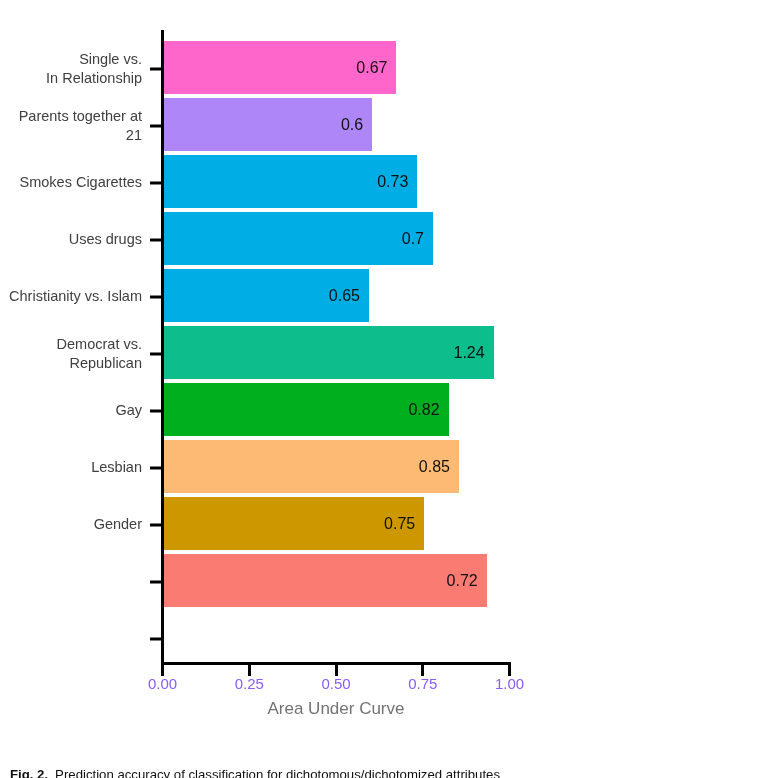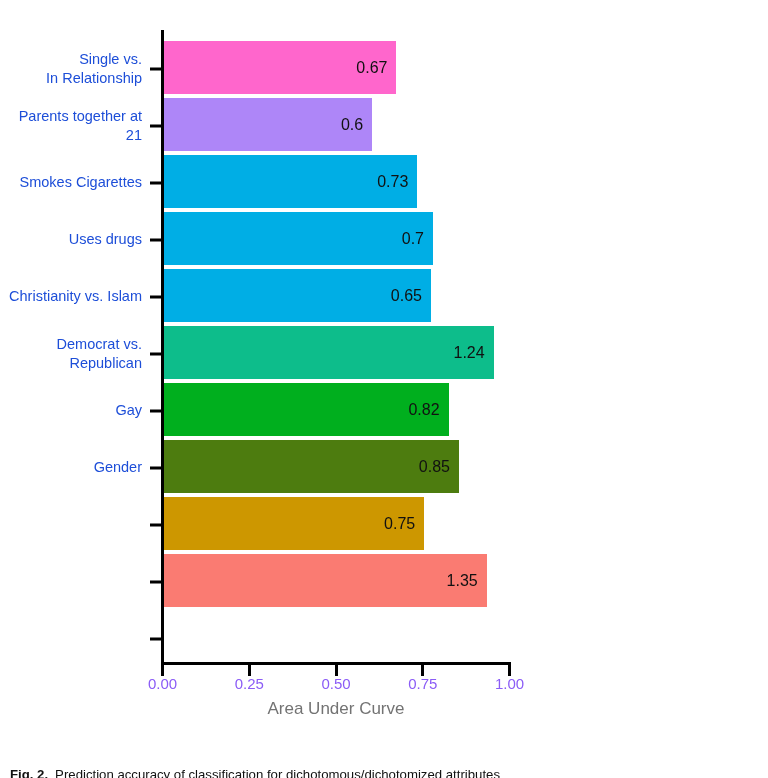--- a/index.html
+++ b/index.html
@@ -116,21 +116,21 @@
     align-items: center;
     justify-content: flex-end;
     height: 57px;
     padding-right: 4px;
     box-sizing: border-box;
   }
   .y-label-text {
     text-align: right;
     font-size: 14.5px;
     line-height: 1.28;
-    color: #1d4ed8;
+    color: #404040;
     white-space: pre-line;
   }
 
   
   .x-ticks {
     position: absolute;
     left: 161px;
     top: 665px;
     width: 350px;
     height: 12px;
@@ -216,20 +216,23 @@
           <div class="y-label-text">Christianity vs. Islam</div>
         </div>
         <div class="y-label-row">
           <div class="y-label-text">Democrat vs.
 Republican</div>
         </div>
         <div class="y-label-row">
           <div class="y-label-text">Gay</div>
         </div>
         <div class="y-label-row">
+          <div class="y-label-text">Lesbian</div>
+        </div>
+        <div class="y-label-row">
           <div class="y-label-text">Gender</div>
         </div>
       </div>
     <div class="y-ticks">
         <div class="y-tick-row">
           <div class="y-tick"></div>
         </div>
         <div class="y-tick-row">
           <div class="y-tick"></div>
         </div>
@@ -276,47 +279,47 @@
           <div class="bar" style="width: 253.31px; background: rgb(0, 174, 229);">
             <span class="bar-value">0.73</span>
           </div>
         </div>
         <div class="bar-row">
           <div class="bar" style="width: 269px; background: rgb(0, 174, 229);">
             <span class="bar-value">0.7</span>
           </div>
         </div>
         <div class="bar-row">
-          <div class="bar" style="width: 267px; background: rgb(0, 174, 229); text-decoration: underline;">
+          <div class="bar" style="width: 205px; background: rgb(0, 174, 229); text-decoration: underline;">
             <span class="bar-value">0.65</span>
           </div>
         </div>
         <div class="bar-row">
           <div class="bar" style="width: 329.65px; background: rgb(13, 189, 139);">
             <span class="bar-value">1.24</span>
           </div>
         </div>
         <div class="bar-row">
           <div class="bar" style="width: 284.54px; background: rgb(0, 175, 30);">
             <span class="bar-value">0.82</span>
           </div>
         </div>
         <div class="bar-row">
-          <div class="bar" style="width: 294.95px; background: #4d7c0f; padding-left: 9px;">
+          <div class="bar" style="width: 294.95px; background: #fdba74; padding-left: 9px;">
             <span class="bar-value">0.85</span>
           </div>
         </div>
         <div class="bar-row">
           <div class="bar" style="width: 260.25px; background: rgb(205, 151, 0);">
             <span class="bar-value">0.75</span>
           </div>
         </div>
         <div class="bar-row">
           <div class="bar" style="width: 322.71px; background: rgb(250, 123, 114);">
-            <span class="bar-value">1.35</span>
+            <span class="bar-value">0.72</span>
           </div>
         </div>
       </div>
 
     <div class="x-ticks">
         <div class="x-tick" style="left: 0px;"></div>
         <div class="x-tick" style="left: 86.75px;"></div>
         <div class="x-tick" style="left: 173.5px;"></div>
         <div class="x-tick" style="left: 260.25px;"></div>
         <div class="x-tick" style="left: 347px;"></div>

